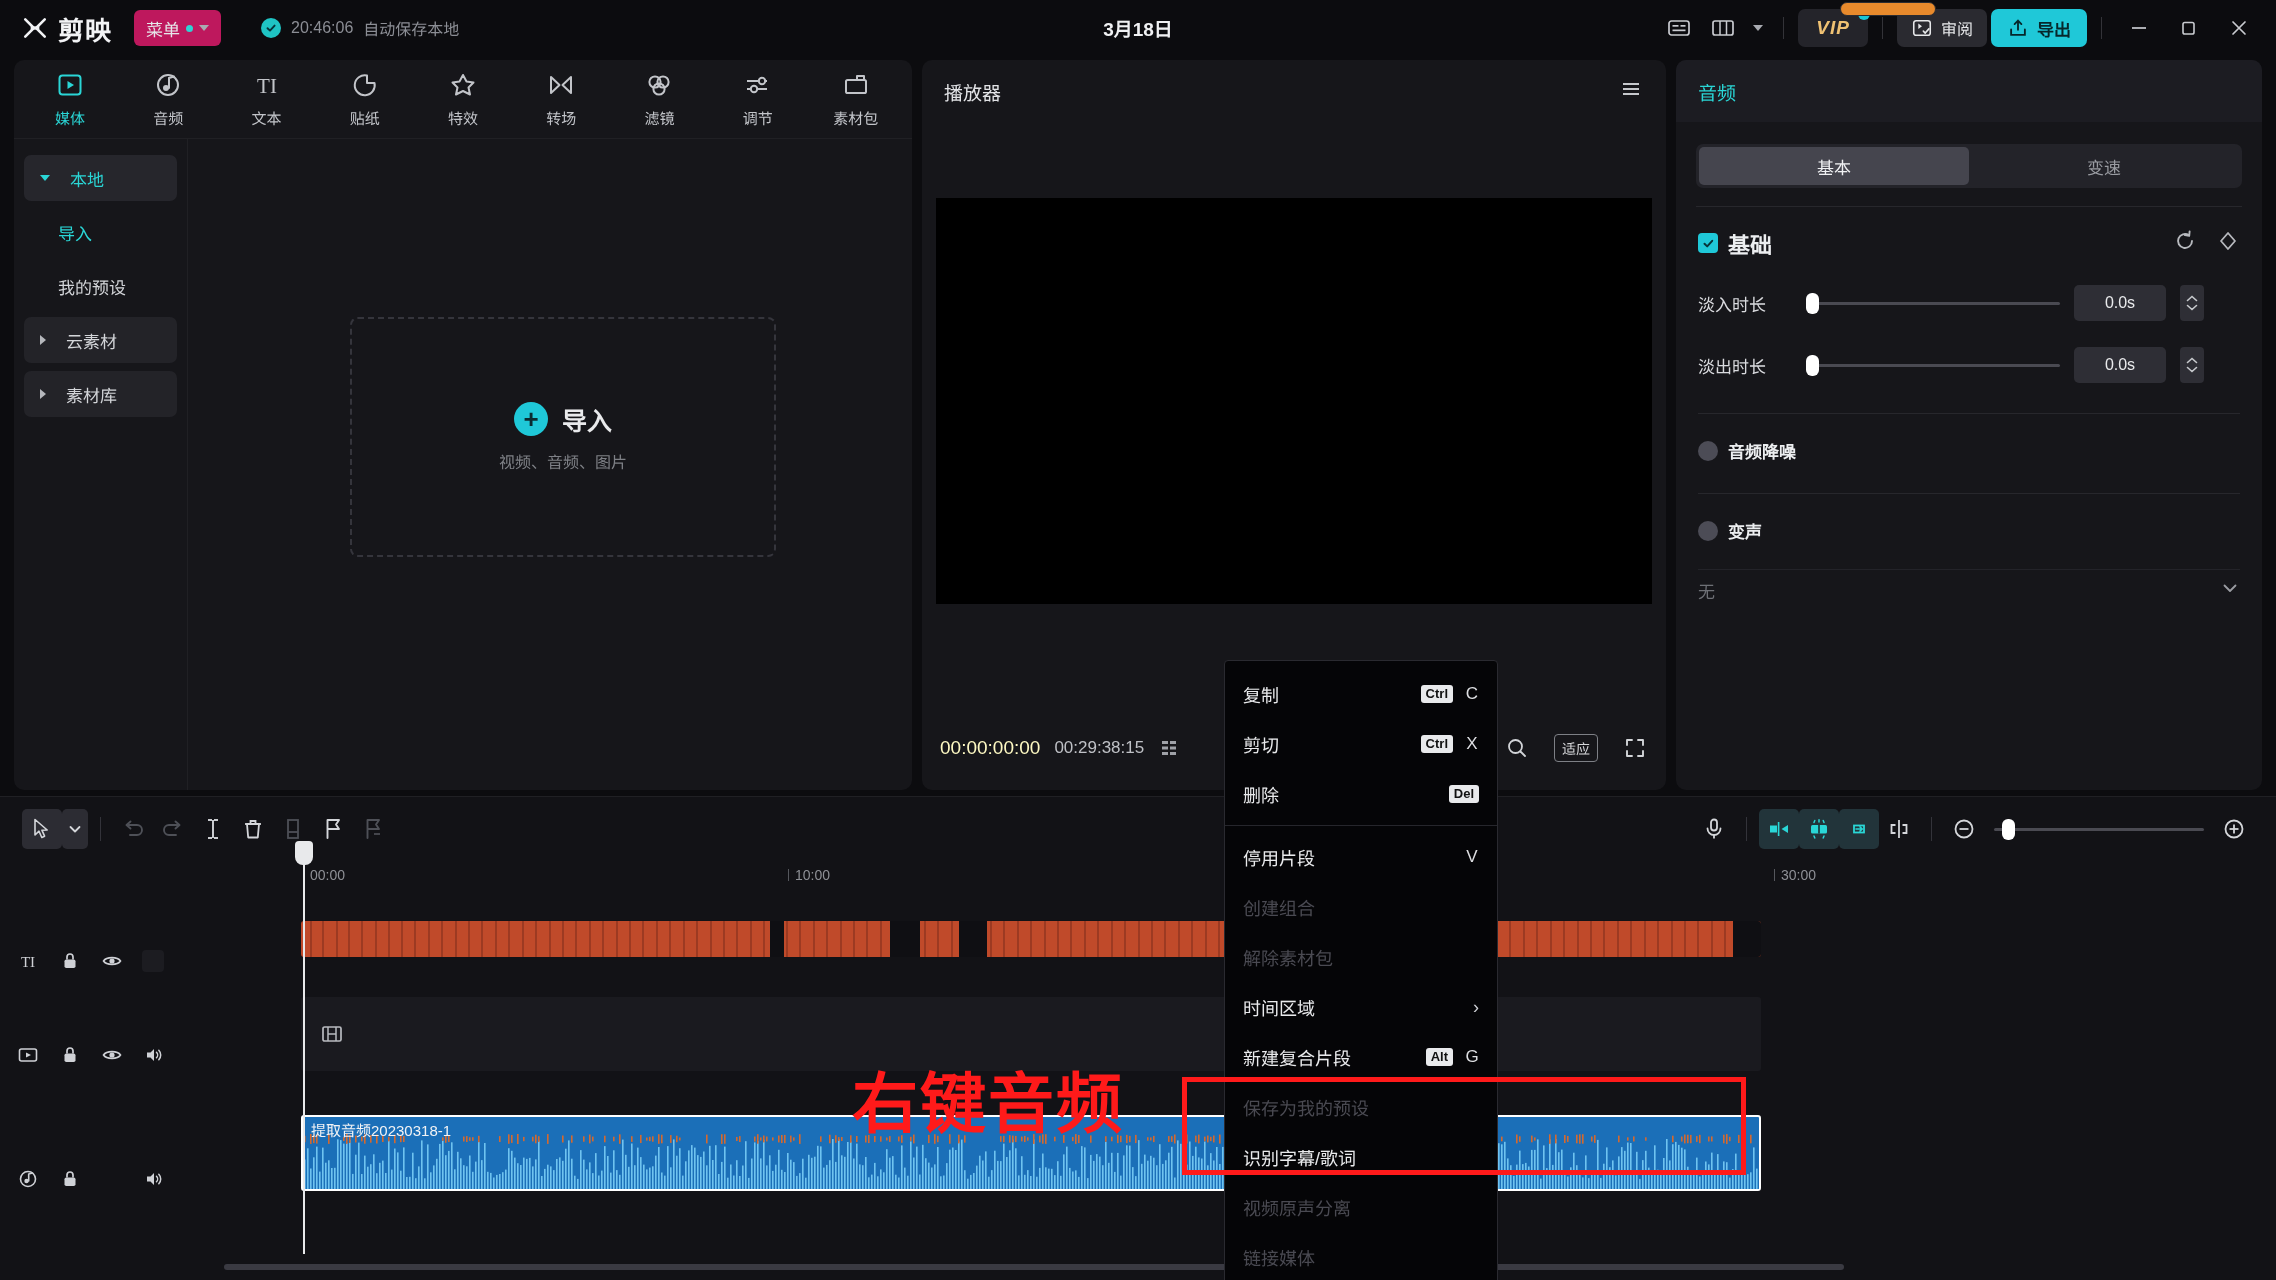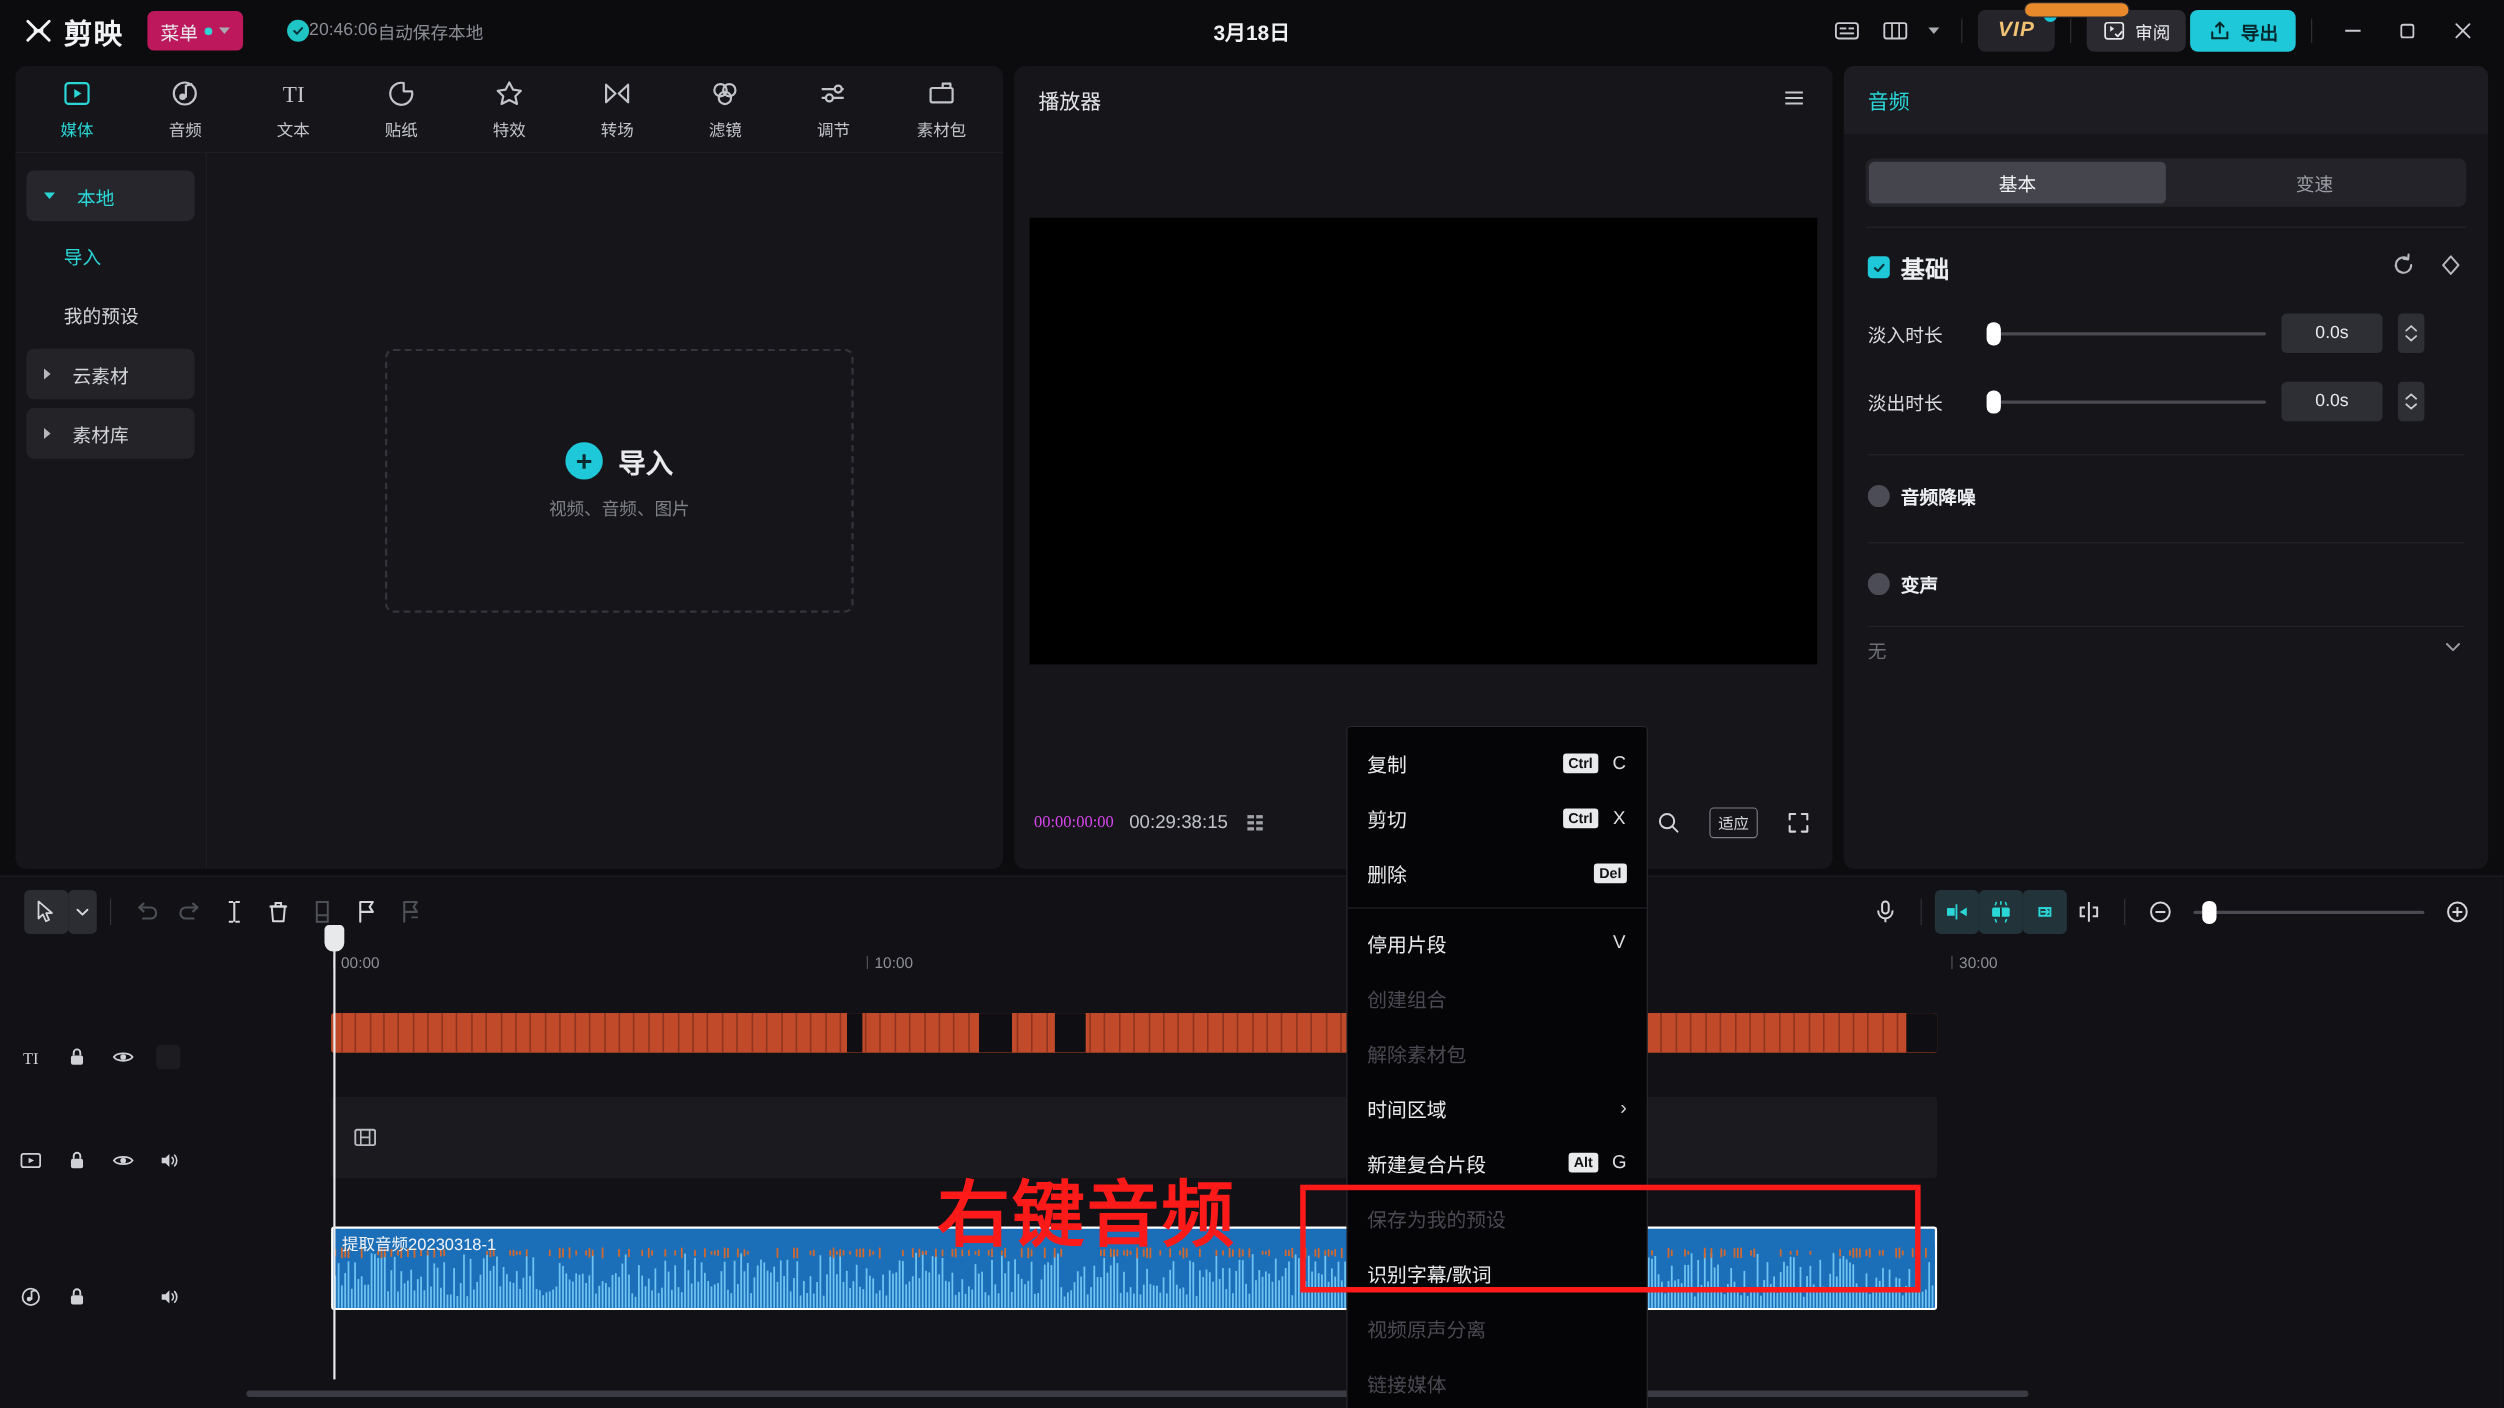--- a/index.html
+++ b/index.html
@@ -23,21 +23,21 @@
   .brand { display: flex; align-items: center; gap: 10px; margin-left: 22px; }
   .brand-mark { width: 26px; height: 26px; display:block; }
   .brand-name { font-size: 26px; font-weight: 700; color: #f2f3f5; letter-spacing: 1px; }
   .menu-btn {
     margin-left: 22px; height: 36px; padding: 0 12px; border-radius: 6px;
     background: #be185d; display: flex; align-items: center; gap: 6px;
     font-size: 17px; color: #e6e7ea; cursor: pointer;
   }
   .menu-dot { width: 7px; height: 7px; border-radius: 50%; background: #2fd3d3; display:inline-block; }
   .caret-d { width:0;height:0;border-left:5px solid transparent;border-right:5px solid transparent;border-top:6px solid #a9abb1; }
-  .autosave { display:flex; align-items:center; margin-left: 40px; font-size: 16px; color:#8c8e95; }
+  .autosave { display:flex; align-items:center; gap:10px; margin-left: 40px; font-size: 16px; color:#8c8e95; }
   .check-circle {
     width: 20px; height: 20px; border-radius: 50%; background: #1fc4c4;
     display:flex; align-items:center; justify-content:center;
   }
   .check-circle svg { display:block; }
   .doc-title {
     position: absolute; left: 0; right: 0; top: 14px; text-align: center;
     font-size: 19px; font-weight: 700; color: #f0f1f3; pointer-events:none;
   }
   .tb-right { margin-left:auto; display:flex; align-items:center; gap:4px; padding-right: 14px; }
@@ -113,21 +113,21 @@
     background: #16161a; border-radius: 10px; overflow:hidden;
   }
   .pp-head { height: 62px; display:flex; align-items:center; padding: 0 22px; }
   .pp-title { font-size: 19px; color:#e2e3e6; }
   .pp-menu { margin-left:auto; cursor:pointer; color:#c6c8cc; }
   .video-area { position:absolute; left: 14px; top: 138px; width: 716px; height: 406px; background:#000; }
   .pp-controls {
     position:absolute; left: 0; right: 0; bottom: 0; height: 84px;
     display:flex; align-items:center; padding: 0 18px; gap: 14px;
   }
-  .tc-cur { font-size: 15px; color:#d946ef; font-family:Liberation Serif, serif; }
+  .tc-cur { font-size: 19px; color:#fef9c3; font-family:Liberation Sans, sans-serif; }
   .tc-tot { font-size: 17px; color:#bfc1c6; }
   .pp-right { margin-left:auto; display:flex; align-items:center; gap: 24px; }
   .fit-btn { border:1px solid #7e8086; border-radius:4px; padding: 3px 7px; font-size:14px; color:#d6d7da; cursor:pointer; }
   .ctrl-ic { cursor:pointer; color:#d2d4d8; display:flex; align-items:center; }
 
   
   .right-panel {
     position:absolute; left: 1676px; top: 60px; width: 586px; height: 730px;
     background: #16161a; border-radius: 10px; overflow:hidden;
   }

